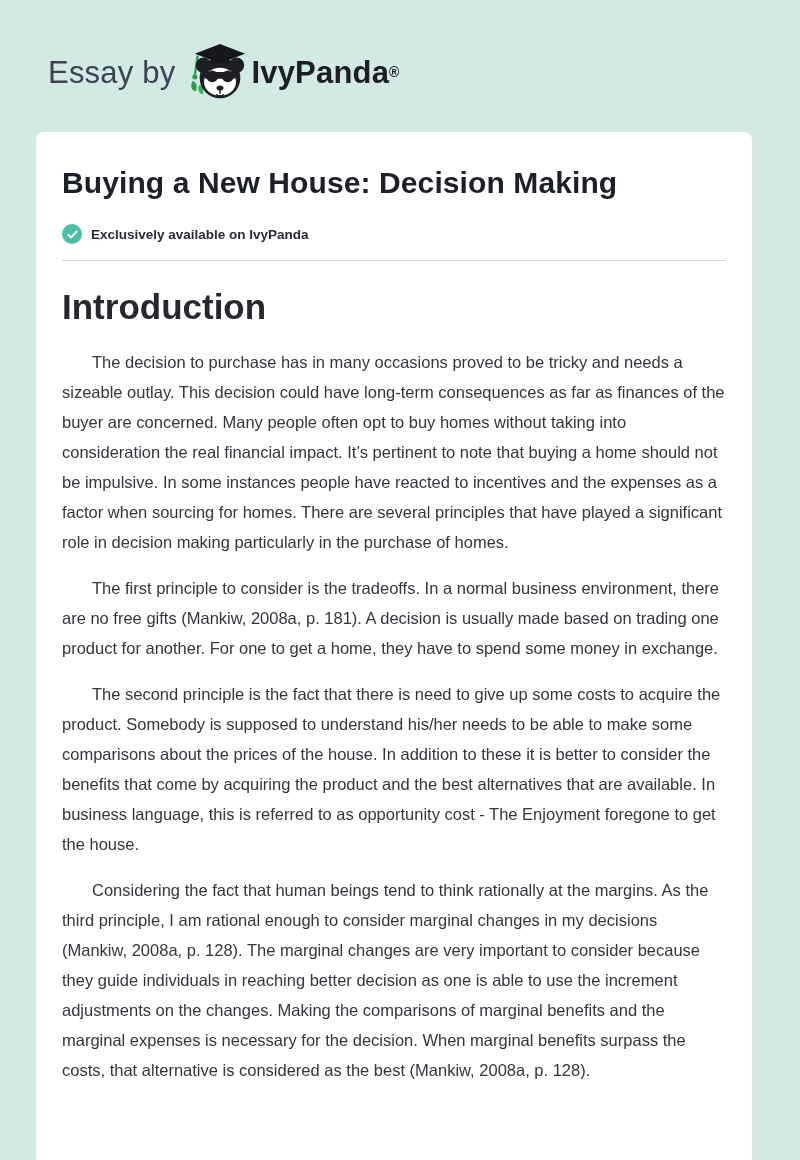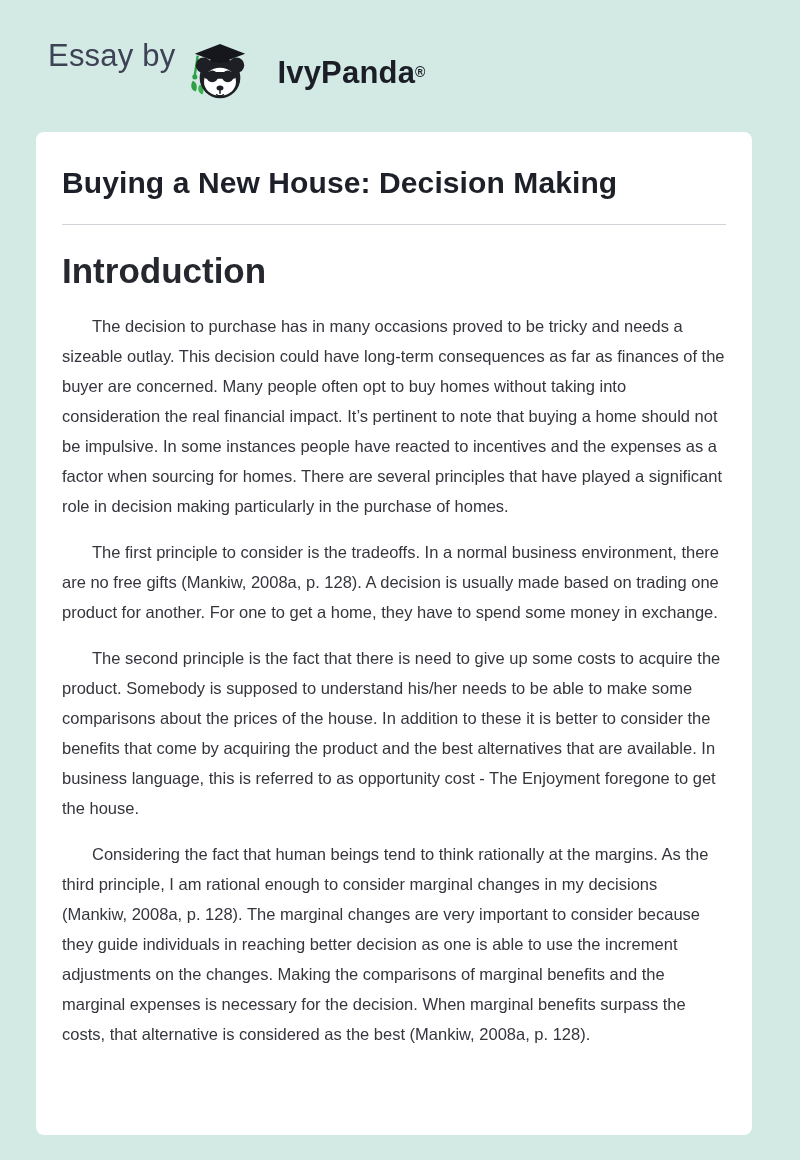--- a/index.html
+++ b/index.html
@@ -17,36 +17,37 @@
   .page {
     width: 800px;
     min-height: 1160px;
     background: #d2e9e4;
     overflow: hidden;
   }
 
   
   .site-header {
     display: flex;
+    align-items: center;
     gap: 14px;
     padding: 38px 48px 24px 48px;
     height: 132px;
   }
 
   .essay-by {
     font-size: 31px;
     font-weight: 400;
     color: #3d4254;
     letter-spacing: 0.2px;
   }
 
   .brand-lockup {
     display: flex;
     align-items: center;
-    gap: 26px;
+    gap: 0;
     cursor: pointer;
   }
 
   .logo-svg {
     width: 62px;
     height: 62px;
     display: block;
   }
 
   .brand-name {
@@ -169,28 +170,36 @@
       <span>
         <span class="brand-name">IvyPanda</span><span class="registered">®</span>
       </span>
     </span>
   </header>
 
   <main class="essay-card">
 
     <h1 class="essay-title">Buying a New House: Decision Making</h1>
 
+    <div class="availability">
+      <span class="check-badge">
+        <svg viewBox="0 0 12 12" aria-hidden="true">
+          <path d="M1.5 6.4 L4.5 9.2 L10.5 2.8" stroke="#ffffff" stroke-width="2.1" fill="none" stroke-linecap="round" stroke-linejoin="round"></path>
+        </svg>
+      </span>
+      <span class="availability-text">Exclusively available on IvyPanda</span>
+    </div>
 
     <hr class="divider">
 
     <h2 class="section-heading">Introduction</h2>
 
     <p class="essay-paragraph">The decision to purchase has in many occasions proved to be tricky and needs a sizeable outlay. This decision could have long-term consequences as far as finances of the buyer are concerned. Many people often opt to buy homes without taking into consideration the real financial impact. It’s pertinent to note that buying a home should not be impulsive. In some instances people have reacted to incentives and the expenses as a factor when sourcing for homes. There are several principles that have played a significant role in decision making particularly in the purchase of homes.</p>
 
 
-    <p class="essay-paragraph">The first principle to consider is the tradeoffs. In a normal business environment, there are no free gifts (Mankiw, 2008a, p. 128). A decision is usually made based on trading one product for another. For one to get a home, they have to spend some money in exchange.</p>
+    <p class="essay-paragraph">The first principle to consider is the tradeoffs. In a normal business environment, there are no free gifts (Mankiw, 2008a, p. 181). A decision is usually made based on trading one product for another. For one to get a home, they have to spend some money in exchange.</p>
 
     <p class="essay-paragraph">The second principle is the fact that there is need to give up some costs to acquire the product. Somebody is supposed to understand his/her needs to be able to make some comparisons about the prices of the house. In addition to these it is better to consider the benefits that come by acquiring the product and the best alternatives that are available. In business language, this is referred to as opportunity cost - The Enjoyment foregone to get the house.</p>
 
     <p class="essay-paragraph">Considering the fact that human beings tend to think rationally at the margins. As the third principle, I am rational enough to consider marginal changes in my decisions (Mankiw, 2008a, p. 128). The marginal changes are very important to consider because they guide individuals in reaching better decision as one is able to use the increment adjustments on the changes. Making the comparisons of marginal benefits and the marginal expenses is necessary for the decision. When marginal benefits surpass the costs, that alternative is considered as the best (Mankiw, 2008a, p. 128).</p>
 
   </main>
 </div>
 
 </body></html>

